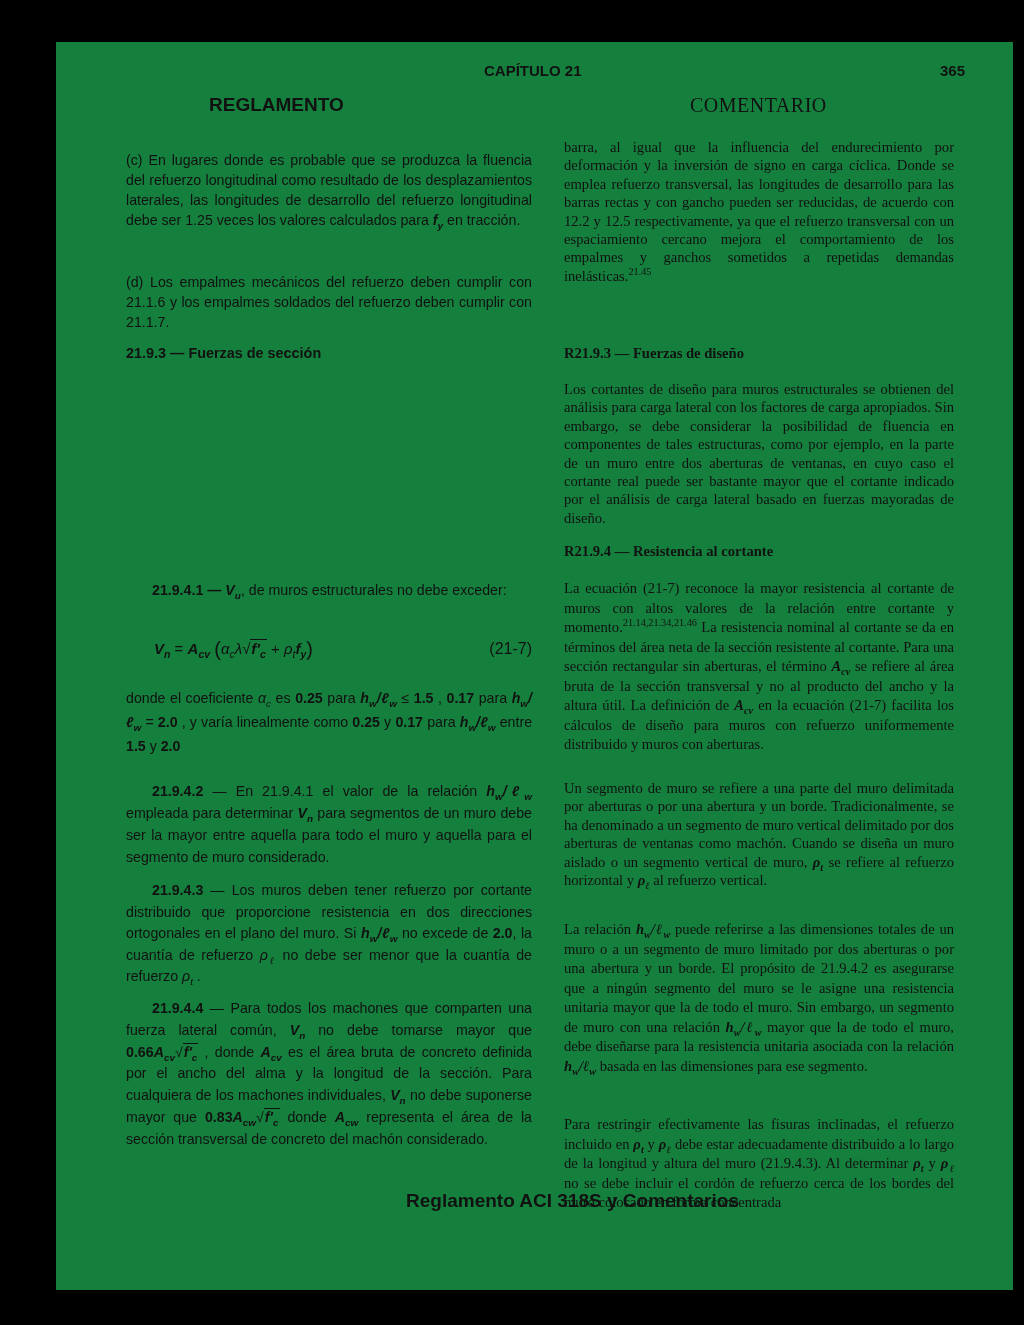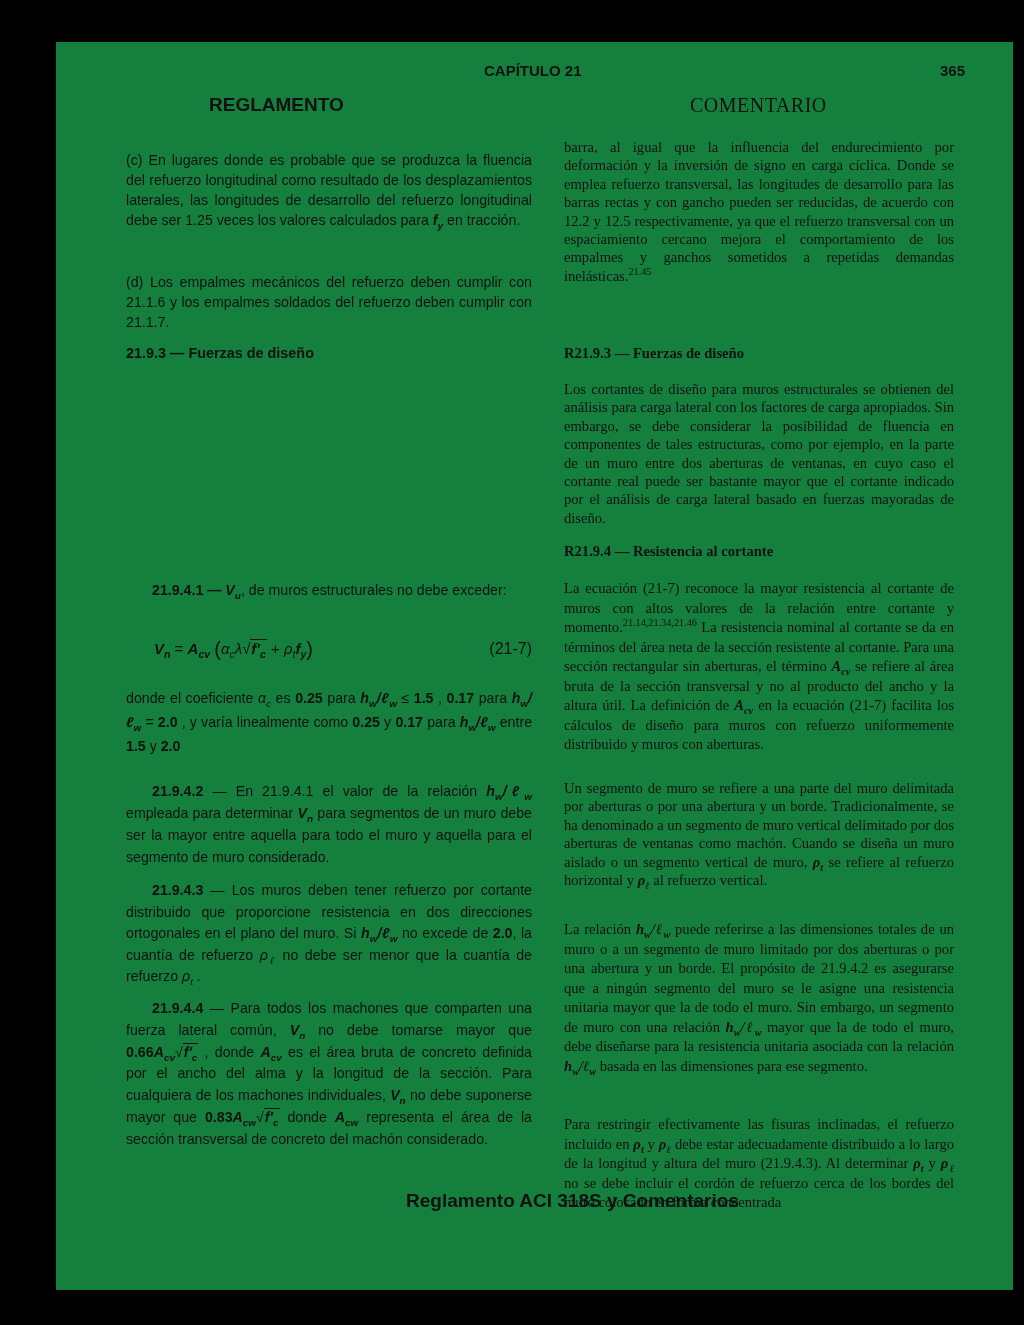--- a/index.html
+++ b/index.html
@@ -48,21 +48,21 @@
   <div class="abs sans col-title col-left-title">REGLAMENTO</div>
   <div class="abs col-title col-right-title">COMENTARIO</div>
 
   <p class="abs lcol para" style="top:108px;">
     <span>(c) En lugares donde es probable que se produzca la fluencia del refuerzo longitudinal como resultado de los desplazamientos laterales, las longitudes de desarrollo del refuerzo longitudinal debe ser 1.25 veces los valores calculados para</span>
     <span class="mv"><span>f</span><sub>y</sub></span><span> en tracción.</span>
   </p>
 
   <p class="abs lcol para" style="top:230px;">(d) Los empalmes mecánicos del refuerzo deben cumplir con 21.1.6 y los empalmes soldados del refuerzo deben cumplir con 21.1.7.</p>
 
-  <div class="abs lcol lhead" style="top:301px;">21.9.3 — Fuerzas de diseño</div>
+  <div class="abs lcol lhead" style="top:301px;">21.9.3 — Fuerzas de sección</div>
 
 
 
   <p class="abs lcol para indent" style="top:538px; line-height:21px;">
     <span class="b">21.9.4.1</span><span class="b"> — </span><span class="mv"><span>V</span><sub>u</sub></span><span>, de muros estructurales no debe exceder:</span>
   </p>
 
   <div class="abs eq">
     <span class="formula">
       <span class="mv"><span>V</span><sub>n</sub></span><span> = </span><span class="mv"><span>A</span><sub>cv</sub></span>

